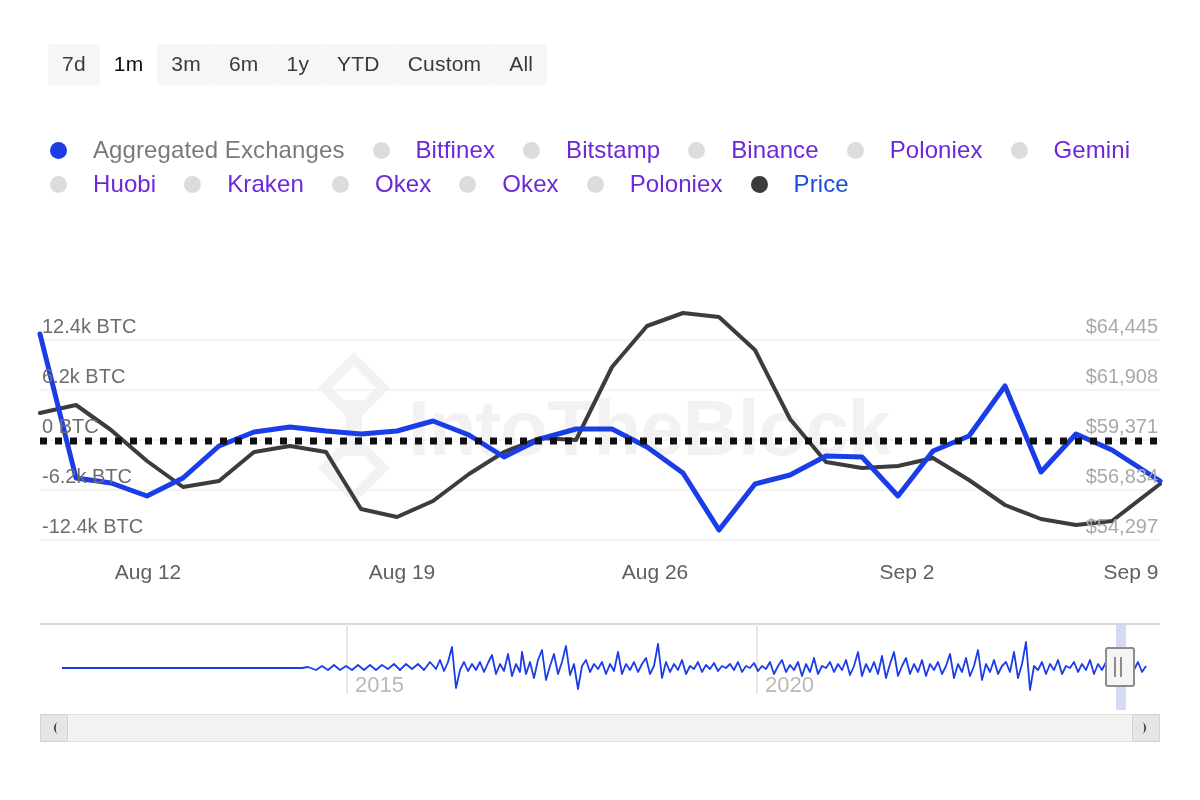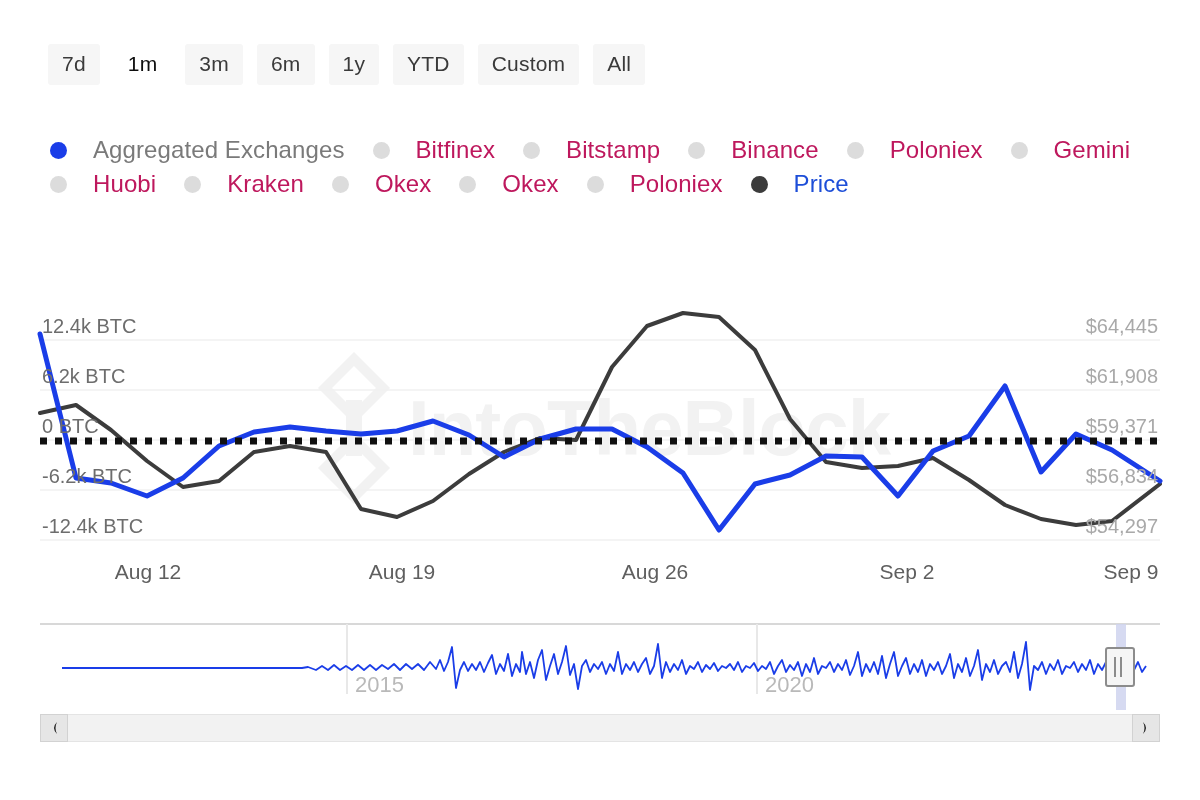--- a/index.html
+++ b/index.html
@@ -14,21 +14,21 @@
     width: 1200px; height: 800px;
     background: #ffffff;
   }
 
   
   #range-selector {
     position: absolute;
     left: 48px; top: 44px;
     display: flex;
     align-items: center;
-    gap: 14px;
+    gap: 0;
   }
   .range-btn {
     background: #f6f6f6;
     border: none;
     border-radius: 3px;
     color: #3a3a3a;
     font-family: "Liberation Sans", sans-serif;
     font-size: 21px;
     line-height: 1;
     padding: 9px 14px 11px 14px;
@@ -61,21 +61,21 @@
     cursor: pointer;
     white-space: nowrap;
   }
   .legend-dot {
     width: 17px; height: 17px;
     border-radius: 50%;
     flex: 0 0 auto;
   }
   .legend-label {
     font-size: 24px;
-    color: #be185d;
+    color: #6d28d9;
     letter-spacing: 0.1px;
   }
   .legend-item.active .legend-label { color: #7a7a7a; }
   .legend-item.price .legend-label { color: #1d4ed8; }
 
   
   #chart-area {
     position: absolute;
     left: 0px; top: 300px;
     width: 1200px; height: 290px;

